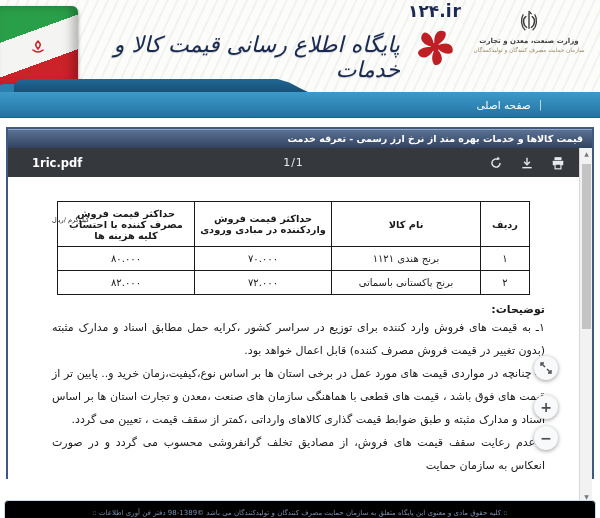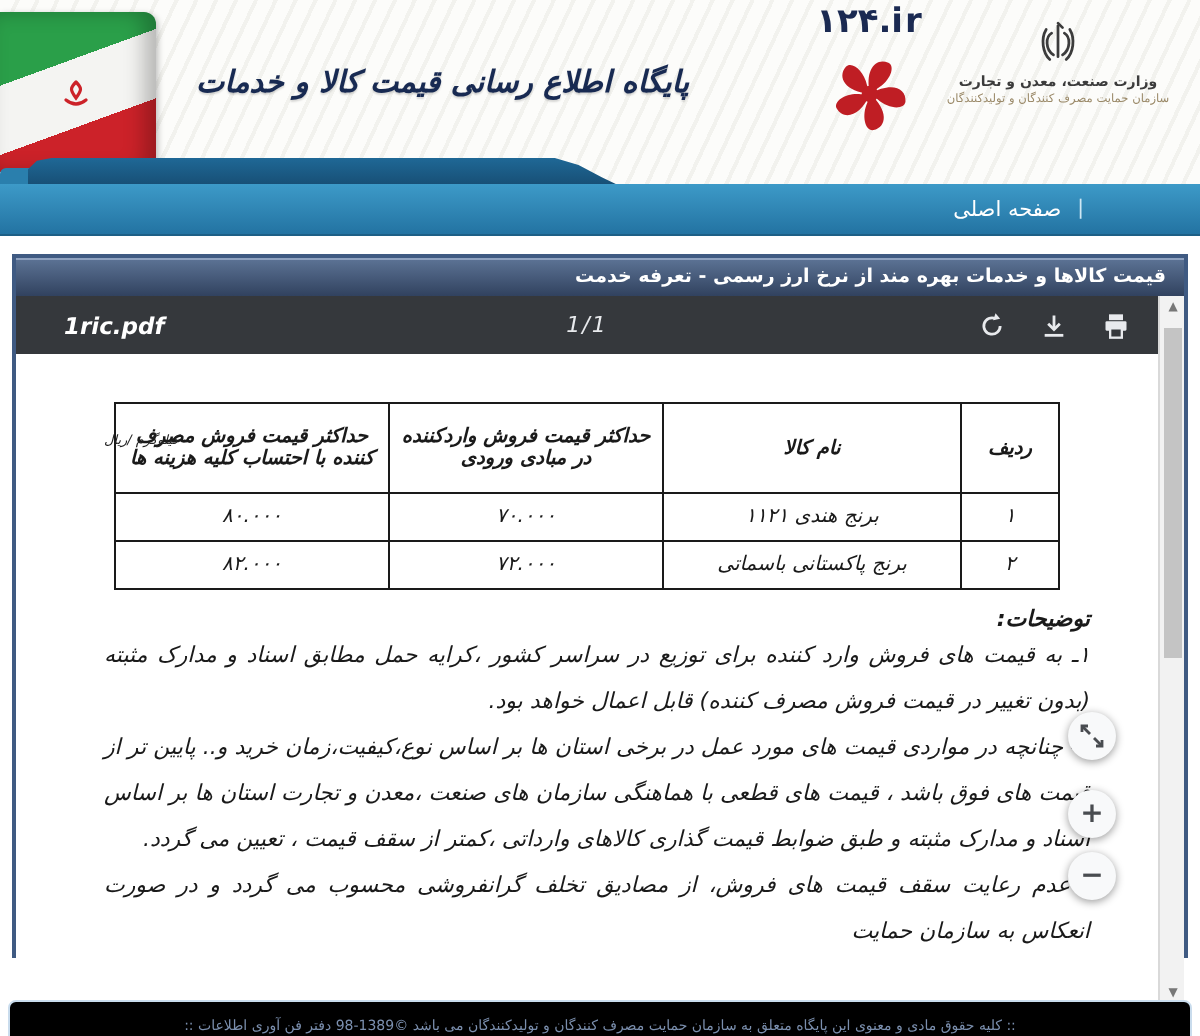--- a/index.html
+++ b/index.html
@@ -6,22 +6,22 @@
     font-family:"DejaVu Sans",sans-serif;background:#fff;}
   .page{position:relative;width:600px;height:518px;background:#fff;}
 
   
   .site-header{position:absolute;left:0;top:0;width:600px;height:92px;
     background:repeating-linear-gradient(115deg,#fcfcfa 0 7px,#f2f2ee 7px 9px);}
   .flag{position:absolute;left:0;top:6px;width:78px;height:80px;border-radius:0 6px 6px 0;
     background:linear-gradient(160deg,#2a9f49 0 34%,#f4f4f2 34% 66%,#cc2229 66% 100%);
     box-shadow:inset -6px 0 10px rgba(0,0,0,.25), 1px 1px 3px rgba(0,0,0,.25);}
   .flag-emblem{position:absolute;left:30px;top:33px;}
-  .site-title{position:absolute;left:98px;top:32px;width:302px;text-align:left;
-    font-size:15px;font-weight:bold;color:#182a52;direction:rtl;
+  .site-title{position:absolute;left:98px;top:32px;width:302px;text-align:right;
+    font-size:22px;font-weight:normal;color:#182a52;direction:rtl;
     text-shadow:0 1px 1px rgba(0,0,0,.15);font-style:italic;}
   .logo124{position:absolute;left:399px;top:1px;width:72px;text-align:center;}
   .logo124-text{font-size:17px;font-weight:bold;color:#1b2a52;direction:ltr;letter-spacing:1px;}
   .logo124 svg{display:block;margin:3px auto 0;}
   .ministry{position:absolute;left:462px;top:10px;width:134px;text-align:center;direction:rtl;}
   .ministry svg{display:block;margin:0 auto 3px;}
   .ministry-l1{font-size:7px;font-weight:bold;color:#3c3c3c;}
   .ministry-l2{font-size:5.8px;color:#9b8a69;margin-top:2px;}
   .header-tab{position:absolute;left:14px;top:79px;width:296px;height:14px;
     background:linear-gradient(180deg,#1f6896,#174e74);
@@ -35,21 +35,21 @@
     display:flex;align-items:center;padding-right:58px;box-sizing:border-box;}
   .nav-sep{color:#cfe7f3;font-size:10px;margin-left:8px;}
   .nav-home{color:#ffffff;font-size:10.5px;text-decoration:none;cursor:pointer;}
 
   
   .content-box{position:absolute;left:6px;top:127px;width:588px;height:352px;
     box-sizing:border-box;border:2px solid #3f5a82;background:#fde047;}
   .content-title-bar{height:19px;line-height:19px;direction:rtl;padding:0 9px;
     background:linear-gradient(180deg,#5d7496,#31425f);
     box-shadow:inset 0 1px 0 #8fa2c0;color:#fff;font-size:9.5px;font-weight:bold;}
-  .pdf-viewer{position:relative;height:355px;background:#fff;overflow:hidden;font-style:italic;}
+  .pdf-viewer{position:relative;height:355px;background:#fff;overflow:hidden;}
   .pdf-toolbar{position:absolute;left:0;top:0;right:13px;height:29px;background:#35383c;
     color:#f1f1f1;box-shadow:0 1px 3px rgba(0,0,0,.4);}
   .pdf-filename{position:absolute;left:24px;top:8px;font-size:11.5px;font-weight:bold;color:#fff;}
   .pdf-pages{position:absolute;left:50%;transform:translateX(-50%);top:8px;font-size:11px;
     color:#e8eaed;direction:ltr;letter-spacing:1px;}
   .pdf-actions{position:absolute;right:12px;top:0;height:29px;display:flex;align-items:center;gap:13px;}
   .tb-btn{width:18px;height:18px;display:flex;align-items:center;justify-content:center;cursor:pointer;}
 
   
   .pdf-page{position:absolute;left:0;top:29px;right:13px;bottom:0;background:#fff;

